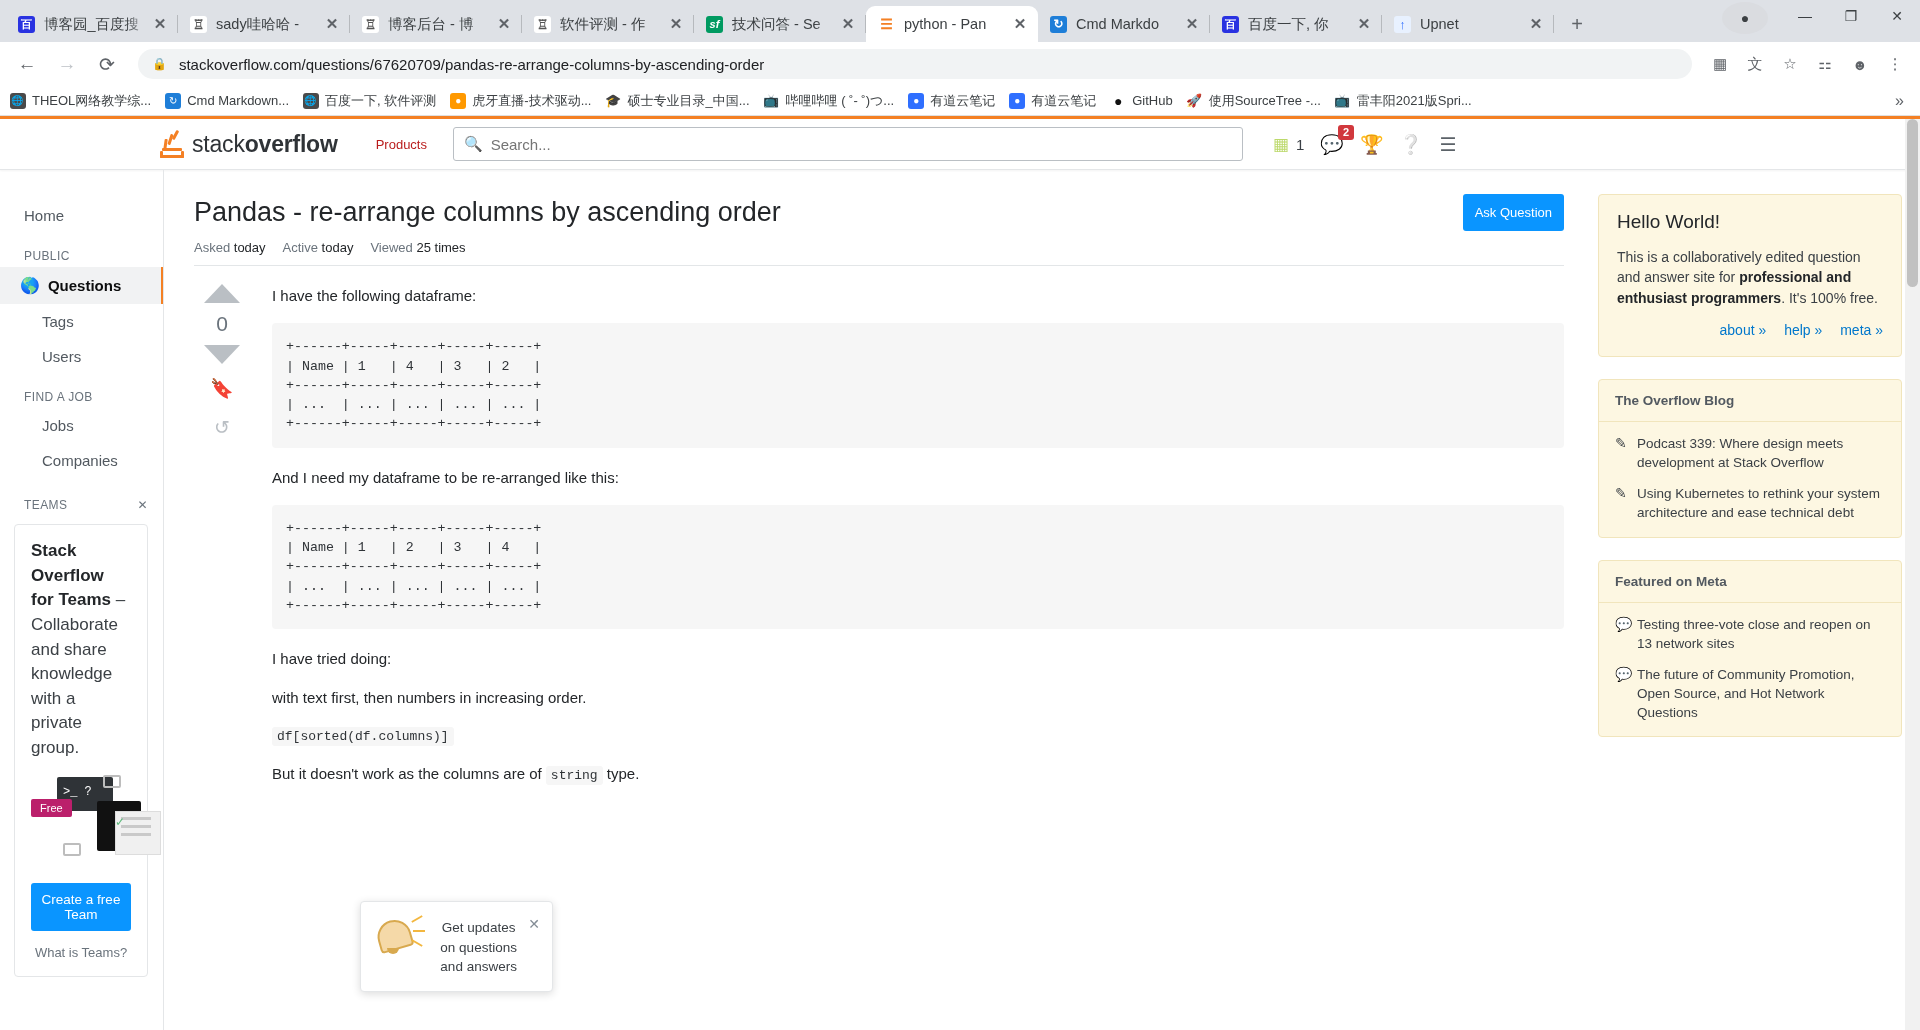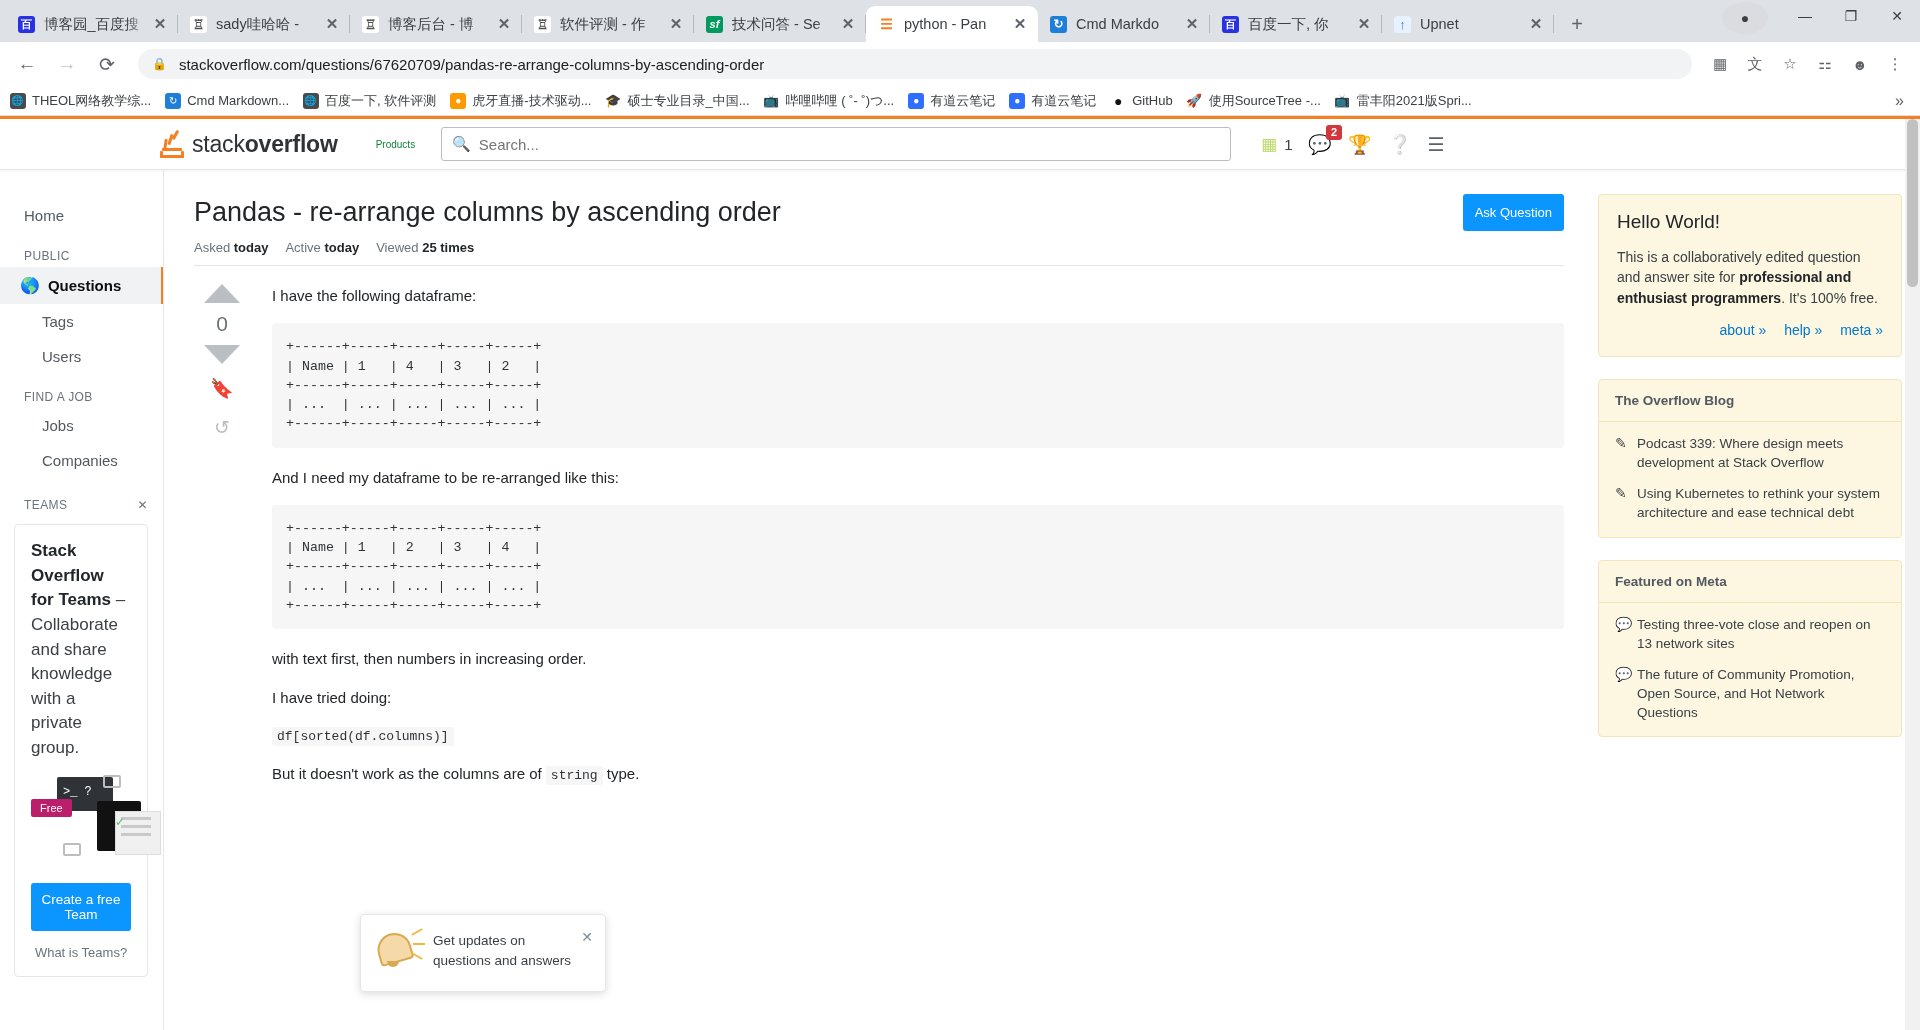--- a/index.html
+++ b/index.html
@@ -107,21 +107,21 @@
     display: flex; align-items: center; padding: 0 0 0 160px;
     box-shadow: 0 1px 2px rgba(0,0,0,0.05);
   }
   .so-logo { display: flex; align-items: flex-end; margin-right: 26px; }
   .logo-mark { width: 26px; height: 28px; position: relative; margin-right: 6px; }
   .logo-mark i {
     position: absolute; background: #f48024; display: block; border-radius: 1px;
   }
   .logo-text { font-size: 23px; color: #2f3337; letter-spacing: -0.2px; line-height: 1; padding-bottom: 2px;}
   .logo-text b { font-weight: bold; }
-  .so-products { font-size: 10px; color: #15803d; padding: 10px 12px; }
+  .so-products { font-size: 13px; color: #b91c1c; padding: 10px 12px; }
   .so-search {
     flex: 1; max-width: 790px; height: 34px; margin: 0 14px;
     border: 1px solid #babfc4; border-radius: 3px;
     display: flex; align-items: center; padding: 0 10px;
   }
   .so-search .mag { font-size: 15px; color: #838c95; margin-right: 8px; }
   .so-search input {
     border: none; outline: none; width: 100%;
     font-size: 15px; color: #3b4045; font-family: inherit; background: transparent;
   }
@@ -178,21 +178,21 @@
   .qhead { display: flex; align-items: flex-start; }
   .qtitle {
     font-size: 27px; font-weight: normal; color: #232629; line-height: 1.35; flex: 1;
   }
   .ask-btn {
     background: #0a95ff; color: #fff; font-size: 13px;
     padding: 11px 12px; border-radius: 3px; white-space: nowrap; margin-left: 16px;
   }
   .qmeta { display: flex; gap: 17px; padding: 9px 0 10px 0; border-bottom: 1px solid #e3e6e8; font-size: 13px; }
   .qmeta span { color: #6a737c; }
-  .qmeta b { color: #232629; font-weight: bold; }
+  .qmeta b { color: #232629; font-weight: normal; }
 
   .post { display: flex; padding-top: 18px; }
   .votes { width: 56px; flex: 0 0 56px; display: flex; flex-direction: column; align-items: center; }
   .arrow-up, .arrow-dn {
     width: 0; height: 0; border-left: 18px solid transparent; border-right: 18px solid transparent;
   }
   .arrow-up { border-bottom: 19px solid #babfc4; }
   .arrow-dn { border-top: 19px solid #babfc4; }
   .vcount { font-size: 21px; color: #6a737c; margin: 9px 0; }
   .bm-ico2 { font-size: 19px; color: #babfc4; margin-top: 13px; }
@@ -233,23 +233,23 @@
   }
   .side-list { padding: 12px 16px 14px 16px; }
   .side-row { display: flex; margin-bottom: 12px; }
   .side-row:last-child { margin-bottom: 0; }
   .side-row .ic { flex: 0 0 22px; font-size: 14px; color: #3b4045; padding-top: 1px; }
   .side-row .tx { font-size: 13.5px; color: #3b4045; line-height: 1.42; }
 
   
   .toast {
     position: absolute; left: 360px; bottom: 38px;
-    width: 246px; background: #fff; border: 1px solid #e4e6e8; border-radius: 4px;
+    width: 193px; background: #fff; border: 1px solid #e4e6e8; border-radius: 4px;
     box-shadow: 0 2px 8px rgba(0,0,0,0.14);
-    display: flex; padding: 12px 10px 14px 10px;
+    display: flex; padding: 12px 10px 14px 10px; text-align: center;
   }
   .toast-art { flex: 0 0 56px; height: 50px; position: relative; }
   .toast-tx { font-size: 13.5px; color: #3b4045; line-height: 1.45; padding: 4px 0 0 6px; flex: 1;}
   .toast-x { font-size: 14px; color: #838c95; padding: 2px 2px 0 4px; }
 
   
   .vscroll { position: absolute; right: 0; top: 3px; bottom: 0; width: 15px; background: #f1f1f1; }
   .vthumb { position: absolute; top: 0; left: 2px; width: 11px; height: 168px; background: #c1c1c1; border-radius: 6px; }
 </style>
 </head>
@@ -485,22 +485,22 @@
 <span>| Name | 1   | 4   | 3   | 2   |</span>
 <span>+------+-----+-----+-----+-----+</span>
 <span>| ...  | ... | ... | ... | ... |</span>
 <span>+------+-----+-----+-----+-----+</span></pre>
             <p>And I need my dataframe to be re-arranged like this:</p>
             <pre class="code"><span>+------+-----+-----+-----+-----+</span>
 <span>| Name | 1   | 2   | 3   | 4   |</span>
 <span>+------+-----+-----+-----+-----+</span>
 <span>| ...  | ... | ... | ... | ... |</span>
 <span>+------+-----+-----+-----+-----+</span></pre>
+            <p>I have tried doing:</p>
             <p>with text first, then numbers in increasing order.</p>
-            <p>I have tried doing:</p>
             <div class="code-line-std">
               <code class="inline">df[sorted(df.columns)]</code>
             </div>
             <p><span>But it doesn't work as the columns are of </span><code class="inline">string</code><span> type.</span></p>
           </div>
         </div>
       </div>
 
       <div class="so-side">
         <div class="hello">

